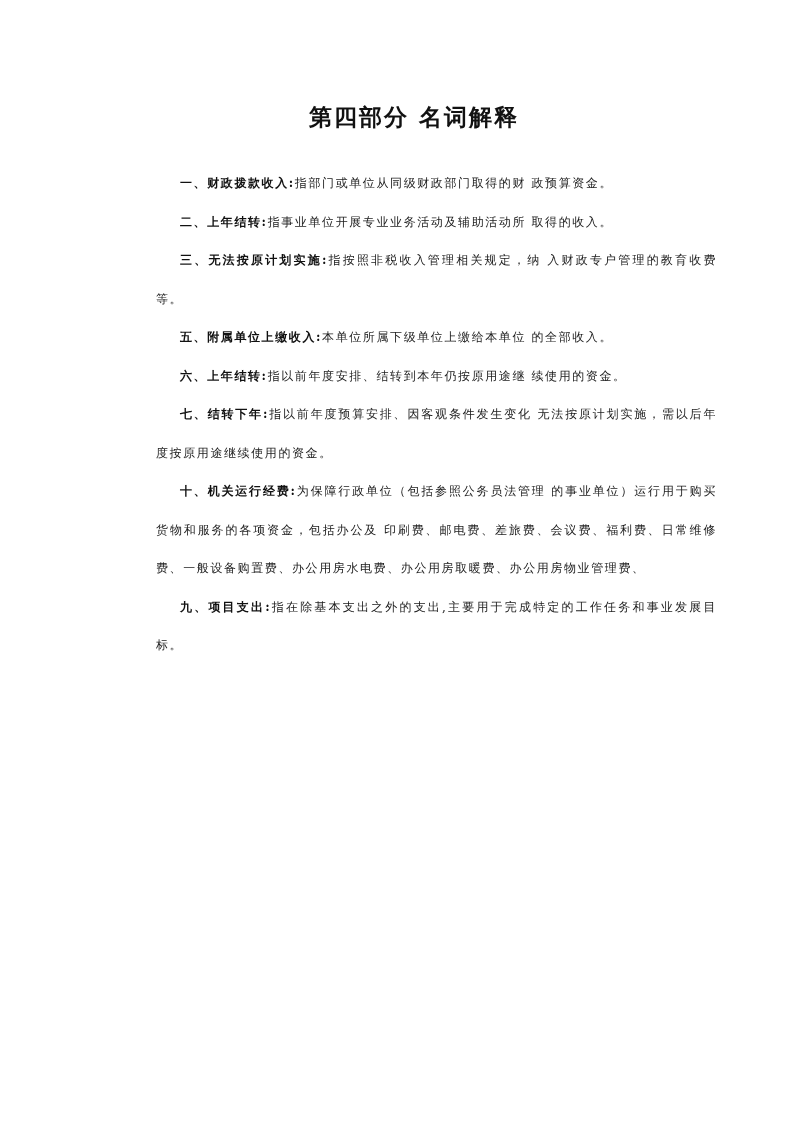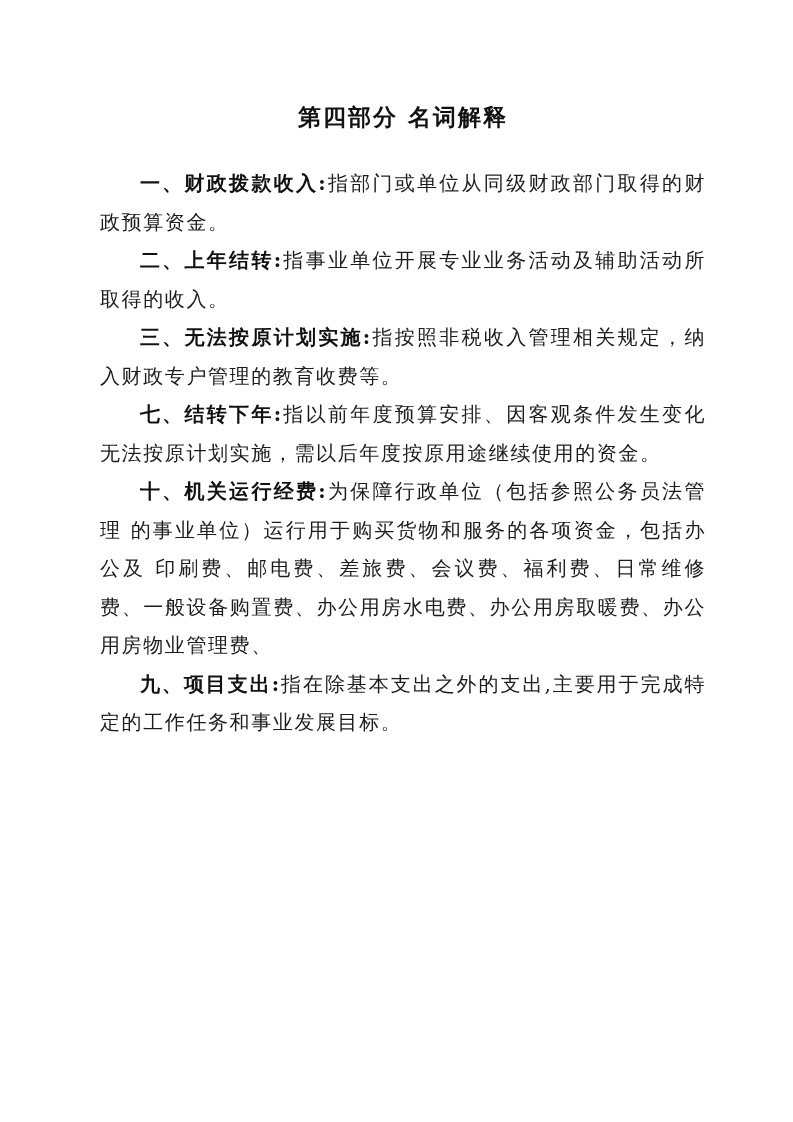--- a/index.html
+++ b/index.html
@@ -12,59 +12,62 @@
   .page {
     position: relative;
     width: 793px;
     height: 1122px;
     background: #ffffff;
     color: #1c1c1c;
     overflow: hidden;
   }
   .content {
     position: absolute;
-    left: 100px;
+    left: 111px;
     top: 100px;
     width: 606px;
   }
   .doc-title {
     font-size: 23px;
     font-weight: bold;
     text-align: center;
     letter-spacing: 2px;
     color: #111111;
     margin-bottom: 30px;
     line-height: 34px;
     white-space: pre;
   }
   .glossary p {
-    font-size: 20px;
+    font-size: 12px;
     line-height: 38.5px;
     text-align: justify;
     text-justify: inter-character;
     letter-spacing: 1.6px;
     text-indent: 2em;
     color: #1c1c1c;
+    margin-left: 45px;
   }
   .glossary p .term {
     font-weight: bold;
     color: #111111;
   }
 </style>
 </head>
 <body>
 
 <div class="page">
   <div class="content">
 
     <h1 class="doc-title">第四部分 名词解释</h1>
 
     <div class="glossary">
       <p><span class="term">一、财政拨款收入:</span><span>指部门或单位从同级财政部门取得的财 政预算资金。</span></p>
       <p><span class="term">二、上年结转:</span><span>指事业单位开展专业业务活动及辅助活动所 取得的收入。</span></p>
       <p><span class="term">三、无法按原计划实施:</span><span>指按照非税收入管理相关规定，纳 入财政专户管理的教育收费等。</span></p>
+      <p><span class="term">五、附属单位上缴收入:</span><span>本单位所属下级单位上缴给本单位 的全部收入。</span></p>
+      <p><span class="term">六、上年结转:</span><span>指以前年度安排、结转到本年仍按原用途继 续使用的资金。</span></p>
       <p><span class="term">七、结转下年:</span><span>指以前年度预算安排、因客观条件发生变化 无法按原计划实施，需以后年度按原用途继续使用的资金。</span></p>
       <p><span class="term">十、机关运行经费:</span><span>为保障行政单位（包括参照公务员法管理 的事业单位）运行用于购买货物和服务的各项资金，包括办公及 印刷费、邮电费、差旅费、会议费、福利费、日常维修费、一般设备购置费、办公用房水电费、办公用房取暖费、办公用房物业管理费、</span></p>
       <p><span class="term">九、项目支出:</span><span>指在除基本支出之外的支出,主要用于完成特定的工作任务和事业发展目标。</span></p>
     </div>
 
   </div>
 </div>
 
 </body></html>

